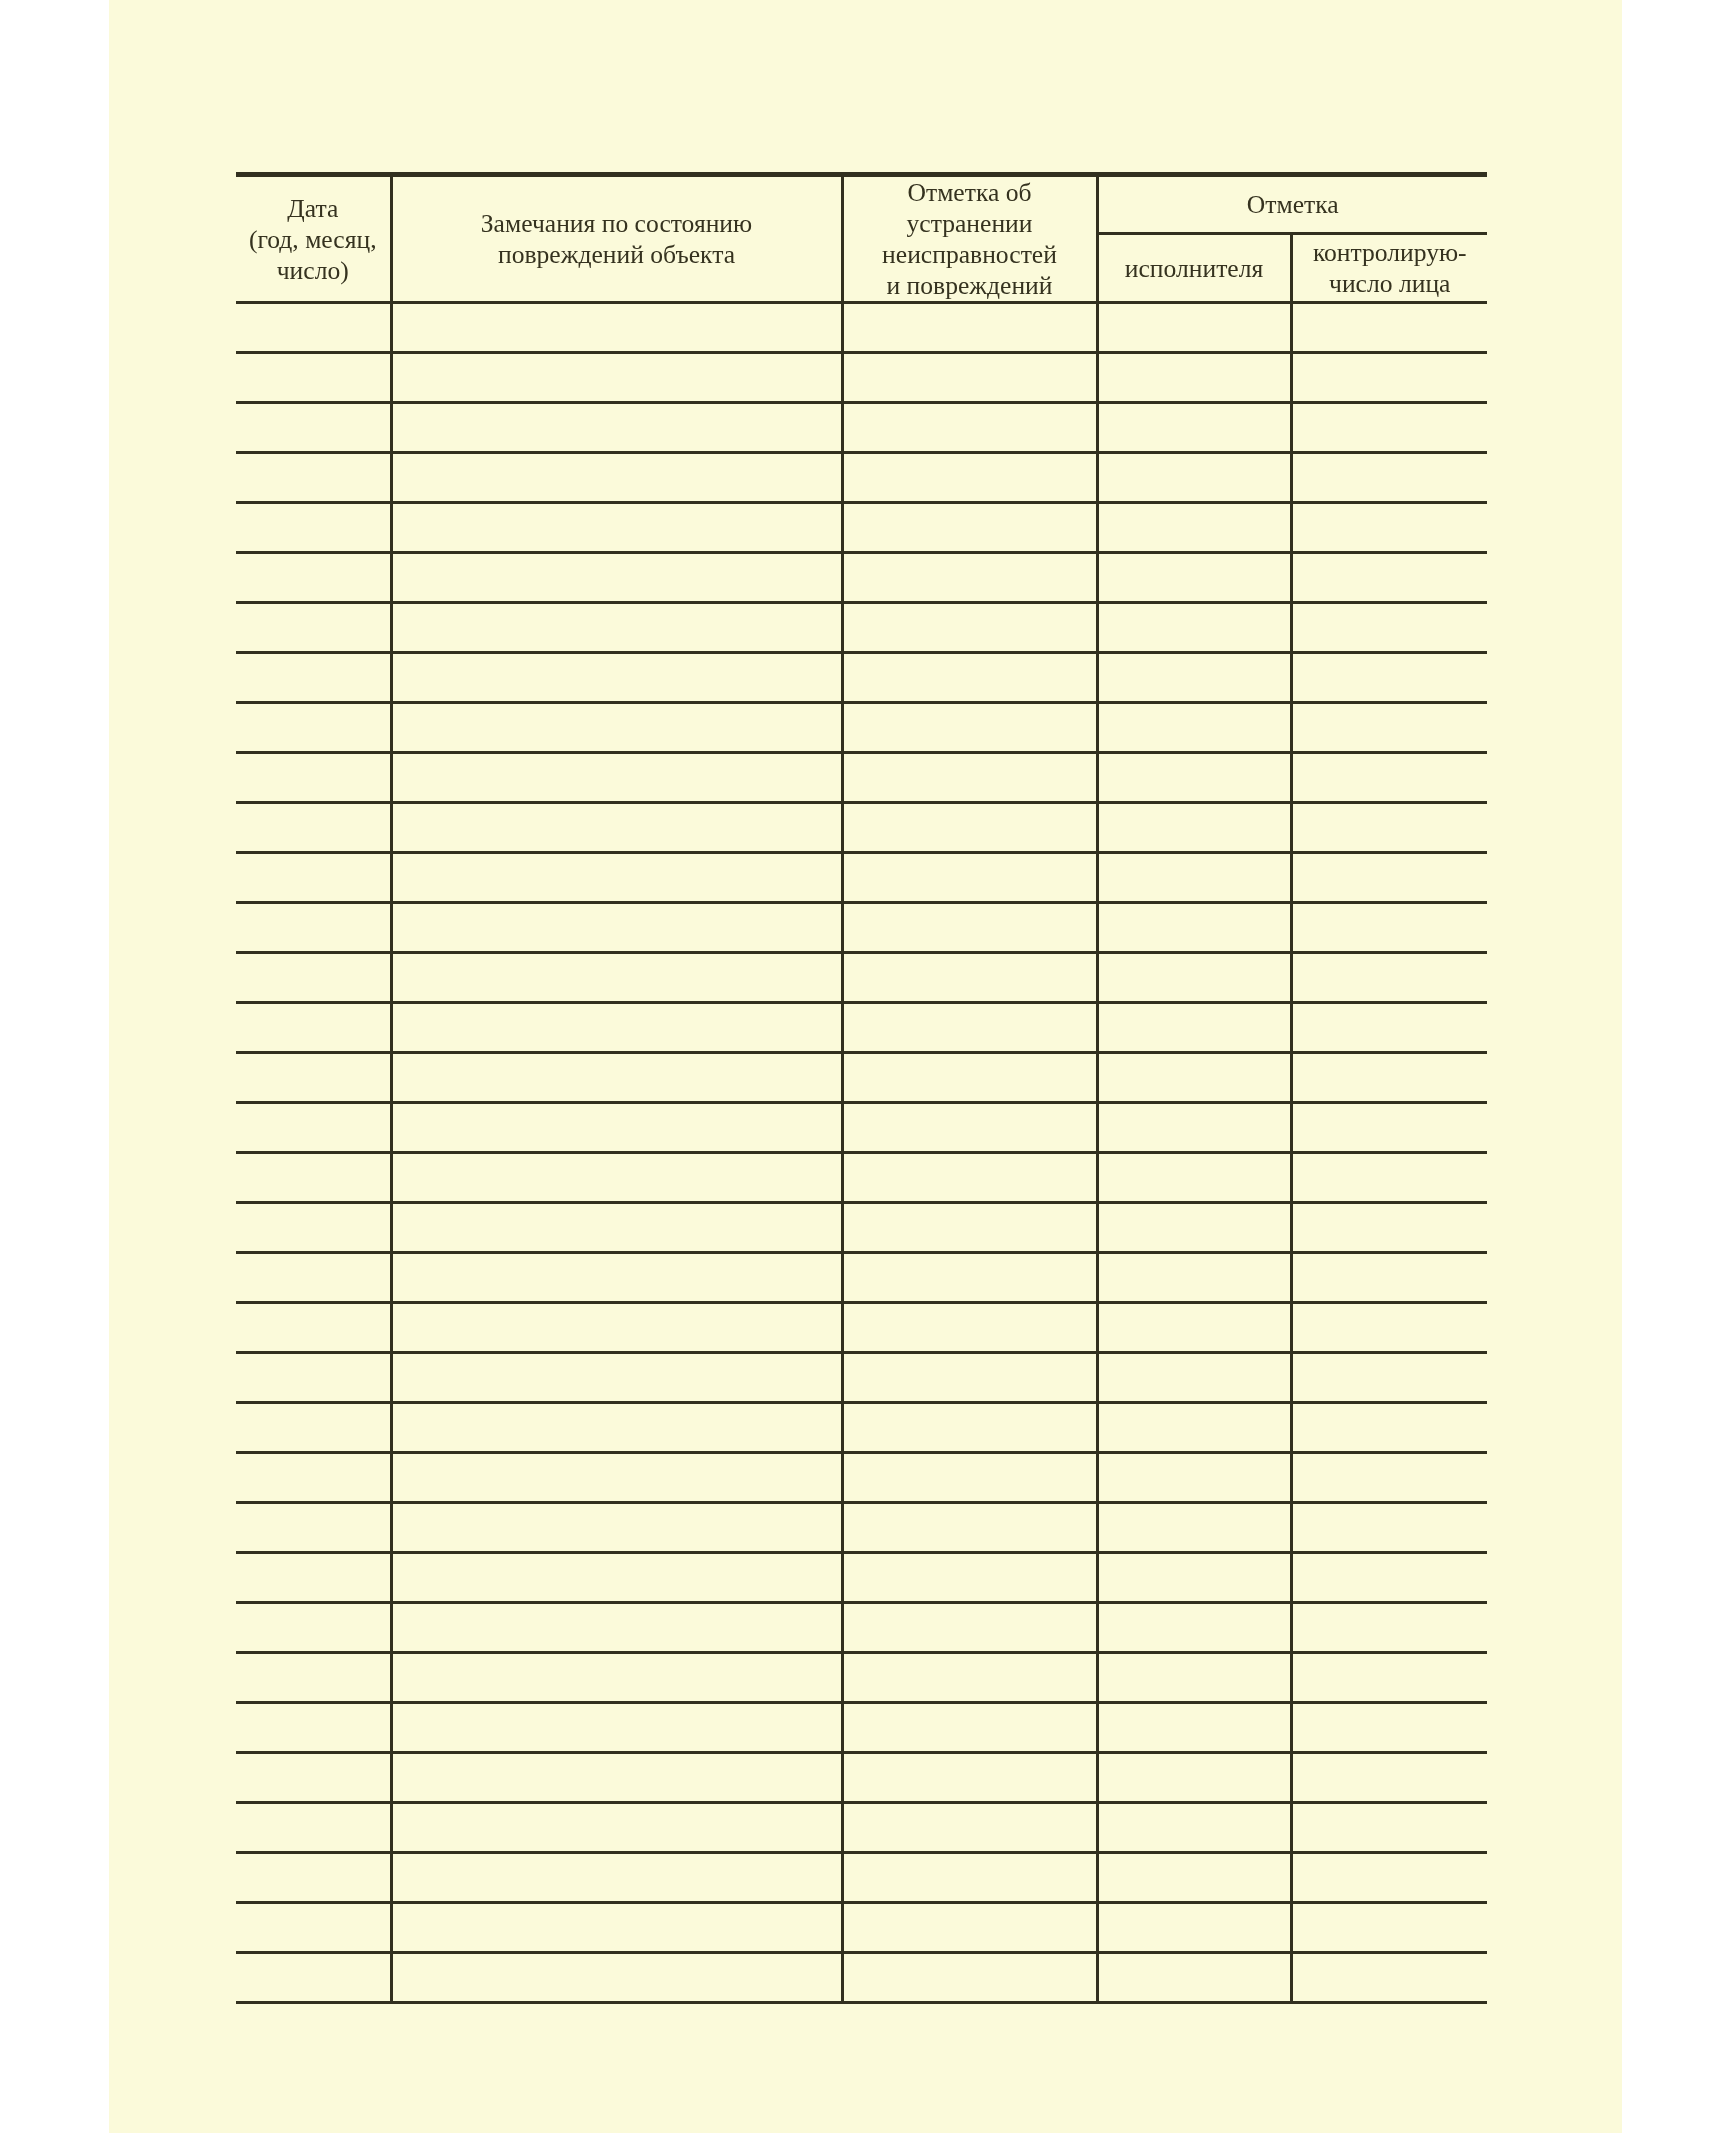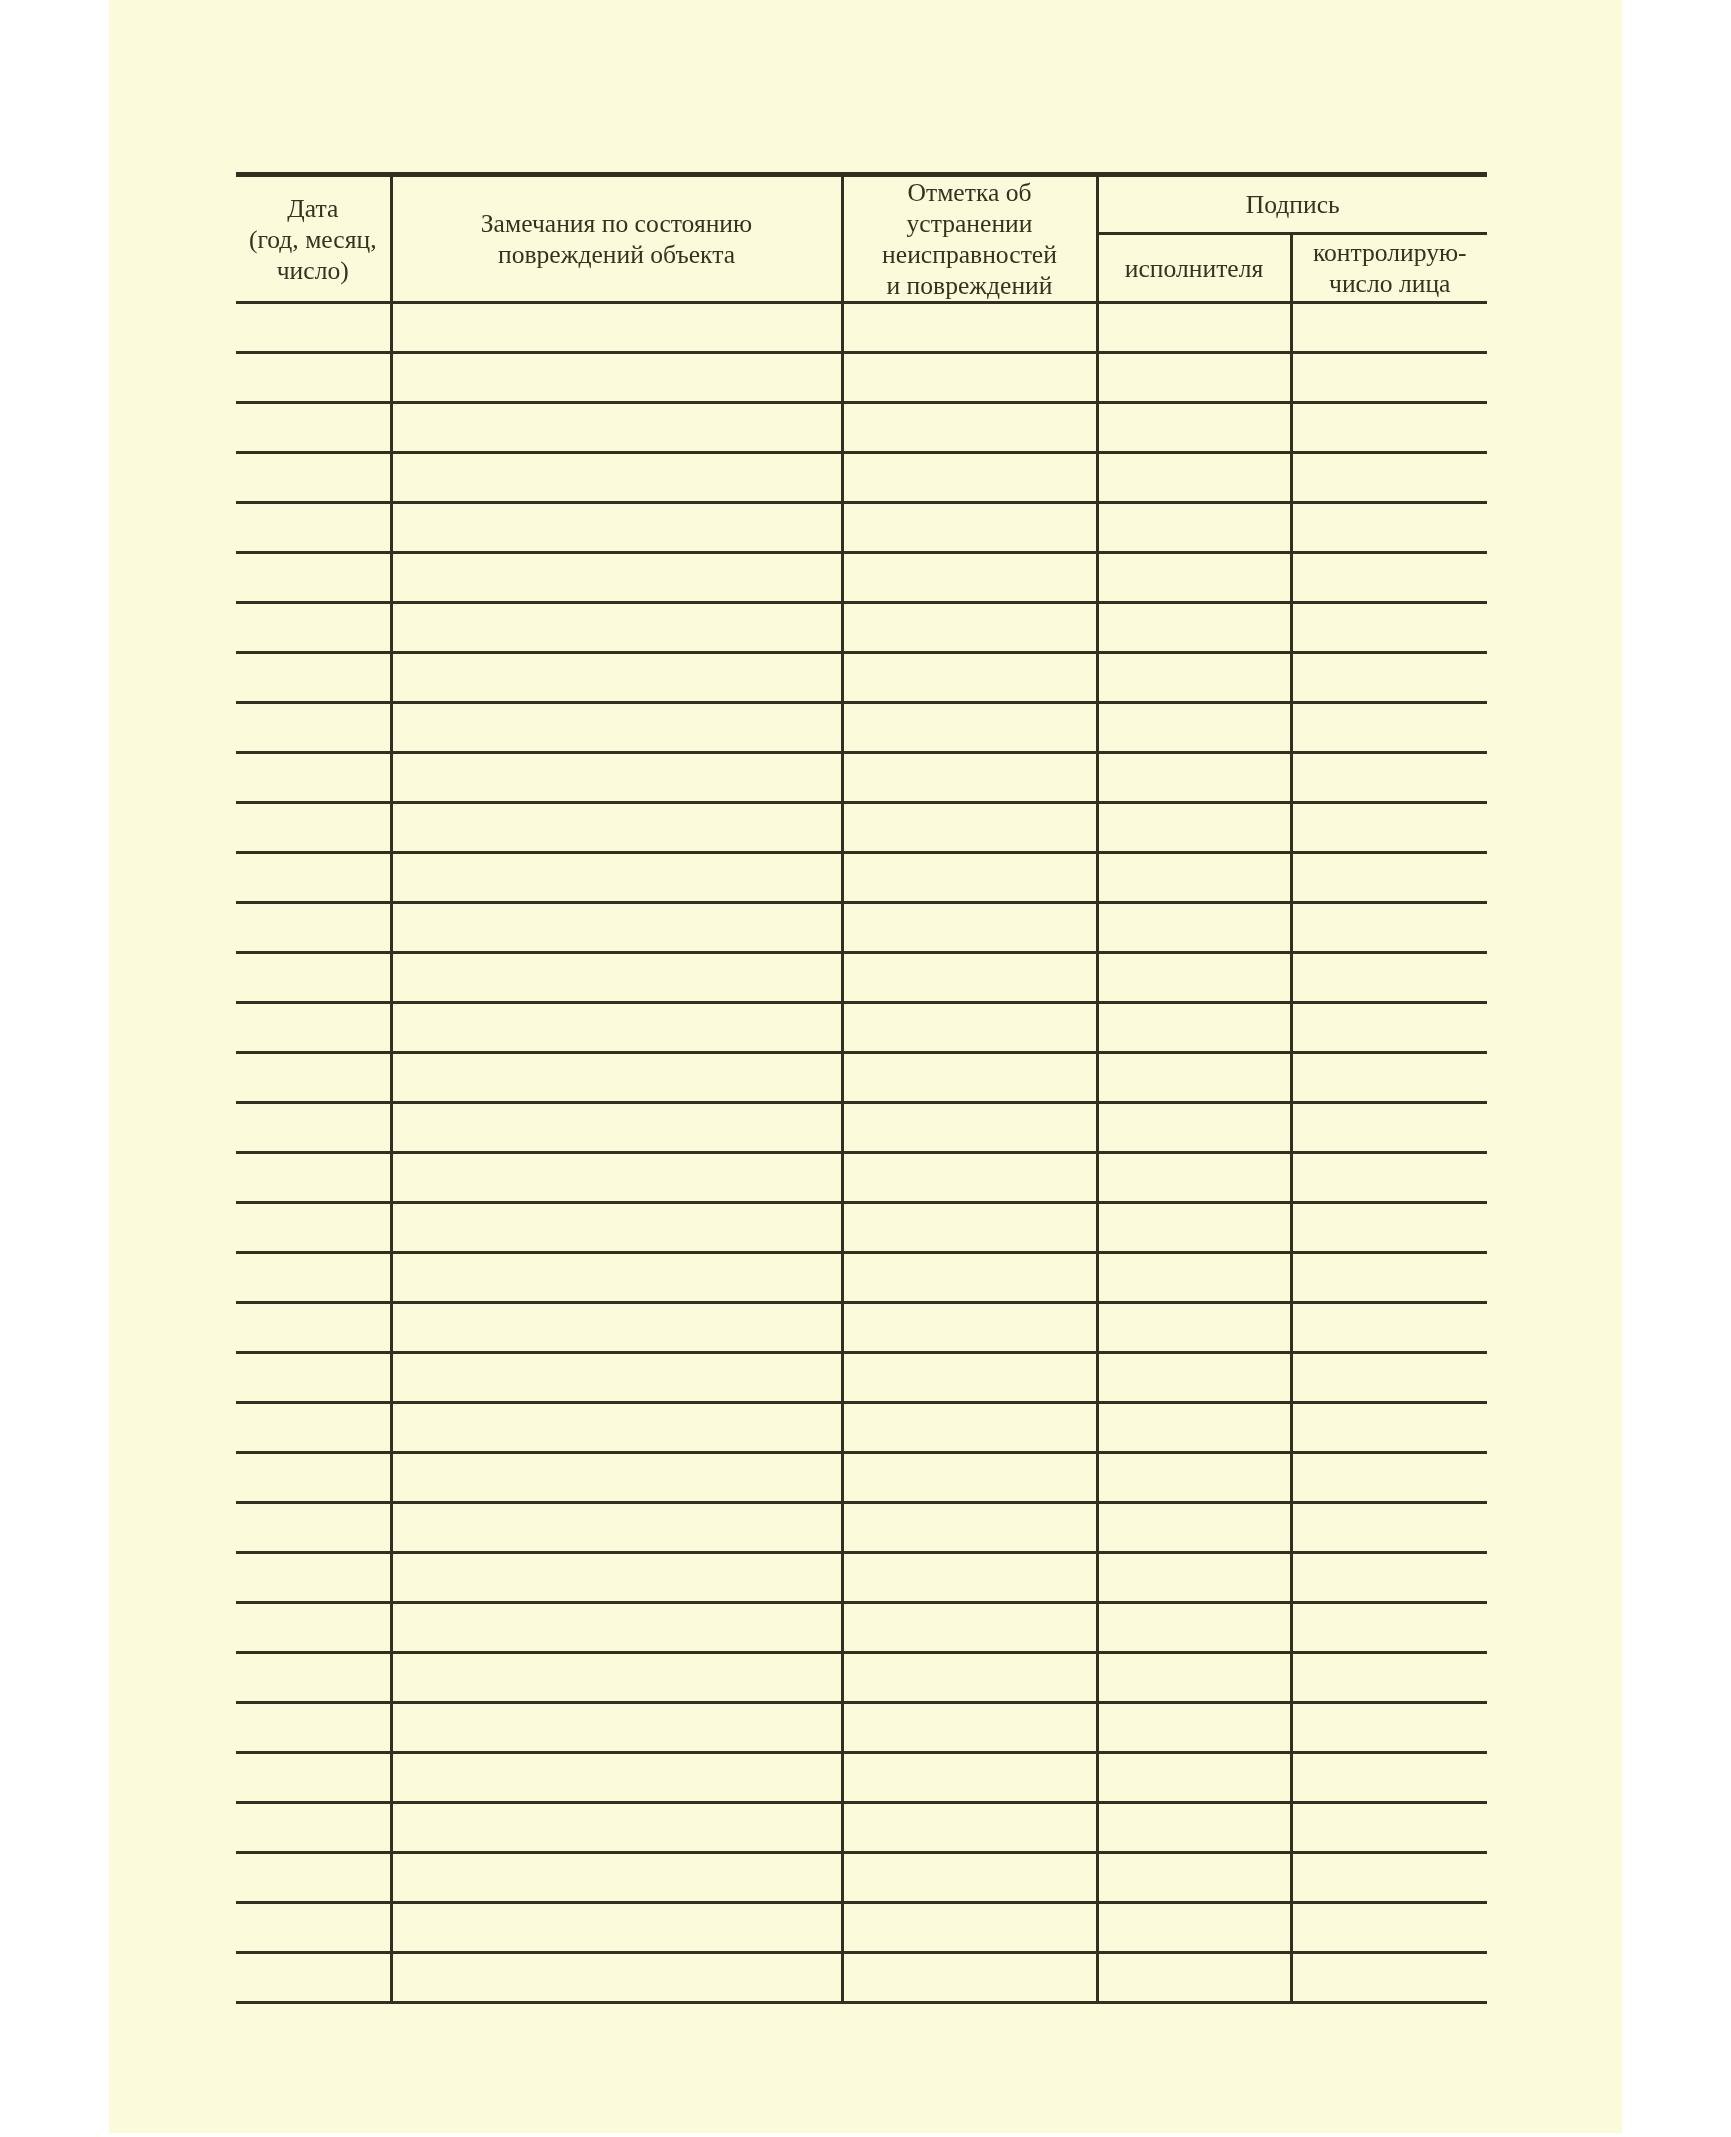--- a/index.html
+++ b/index.html
@@ -82,21 +82,21 @@
         <tr class="header-top">
           <th rowspan="2">Дата
 (год, месяц,
 число)</th>
           <th rowspan="2">Замечания по состоянию
 повреждений объекта</th>
           <th rowspan="2">Отметка об
 устранении
 неисправностей
 и повреждений</th>
-          <th colspan="2">Подпись</th>
+          <th colspan="2">Отметка</th>
         </tr>
         <tr class="header-sub">
           <th>исполнителя</th>
           <th>контролирую-
 число лица</th>
         </tr>
       </thead>
       <tbody>
           <tr>
             <td></td>

